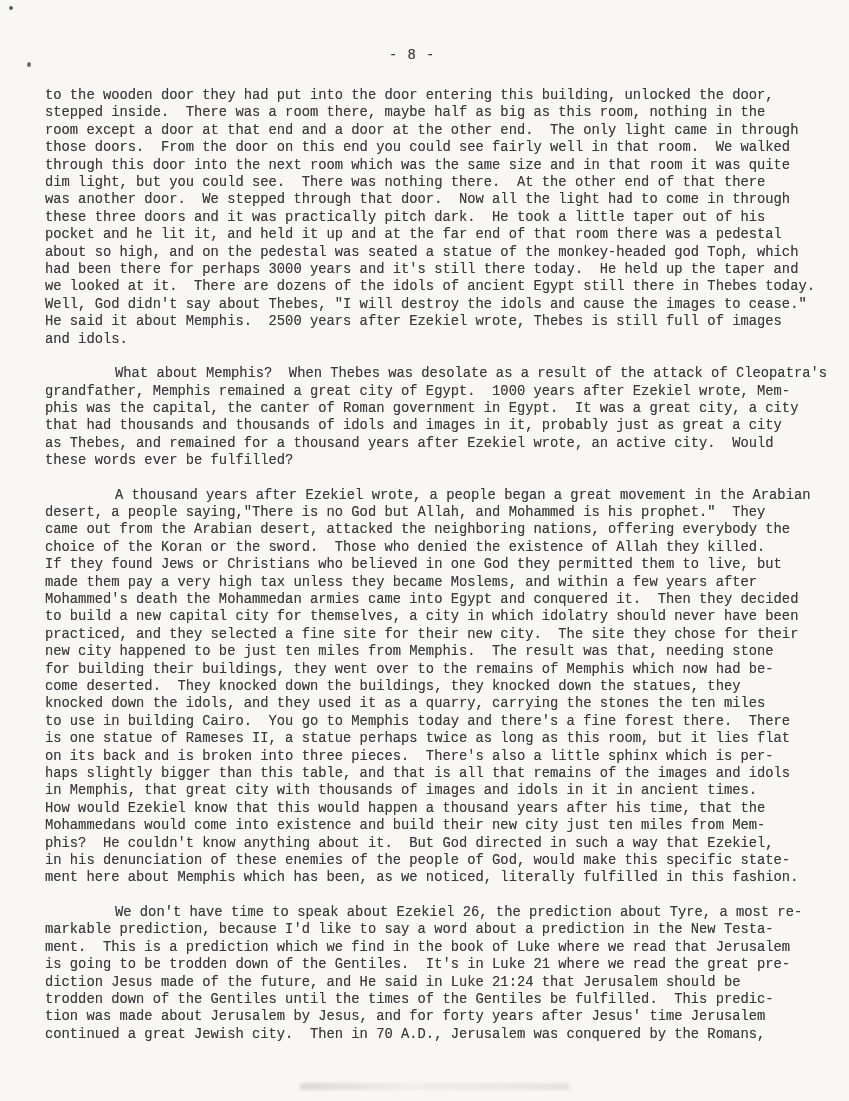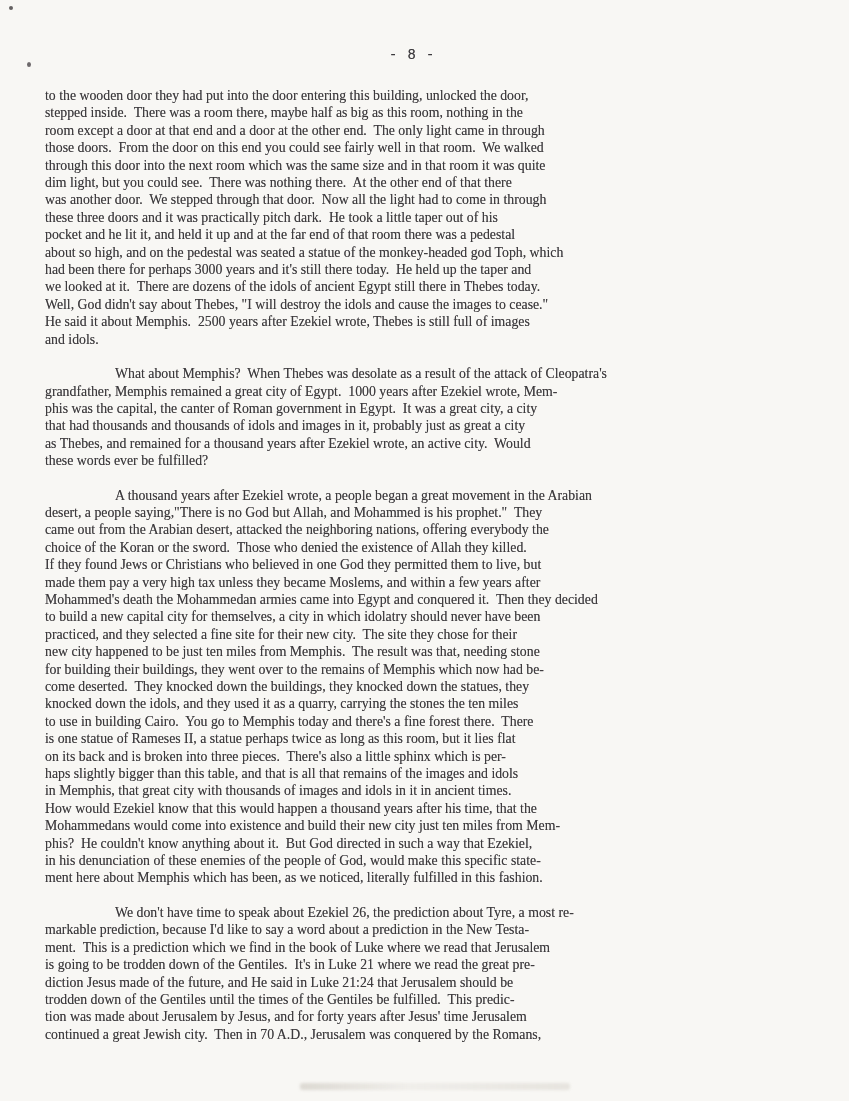--- a/index.html
+++ b/index.html
@@ -28,21 +28,20 @@
     margin-bottom: 24px;
     white-space: pre;
     letter-spacing: 1px;
     text-shadow: 0 0 0.5px rgba(45,42,46,0.55);
   }
   .para {
     white-space: pre;
     line-height: 17.4px;
     margin: 0 0 17px 0;
     text-shadow: 0 0 0.5px rgba(45,42,46,0.5);
-    font-family: Liberation Serif, serif;
   }
   .para.indented {
     text-indent: 70px;
   }
   .speck {
     position: absolute;
     background: #4a4548;
     border-radius: 50%;
   }
   .speck-1 { left: 9px; top: 6px; width: 4px; height: 4px; opacity: 0.85; }

